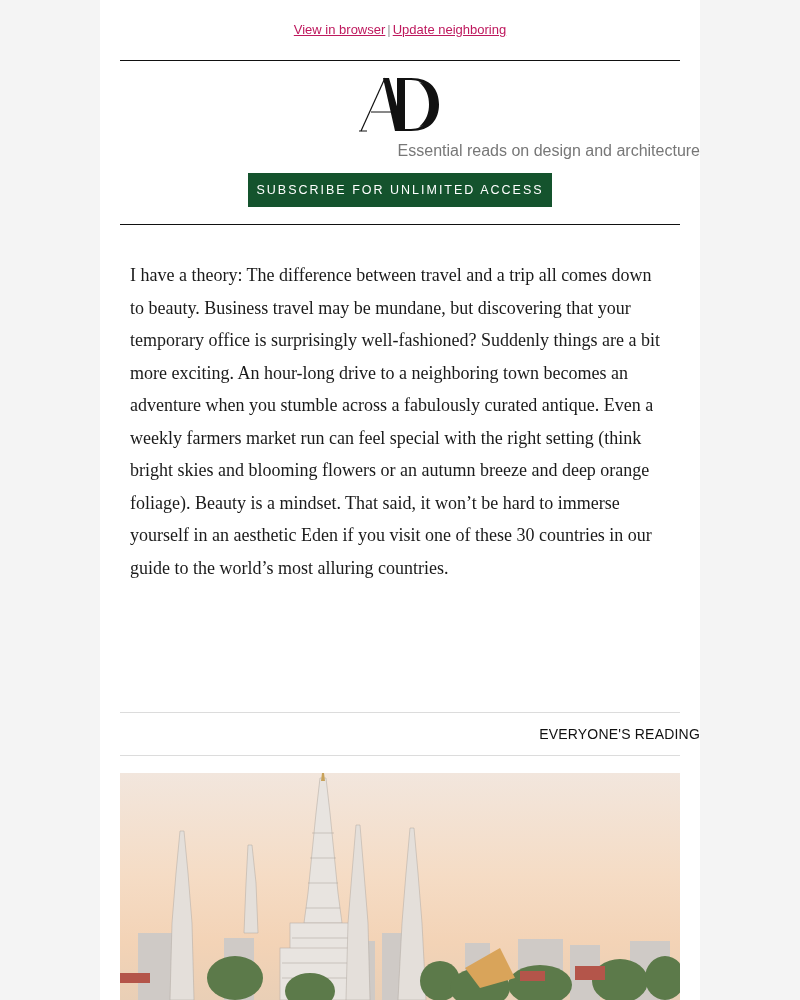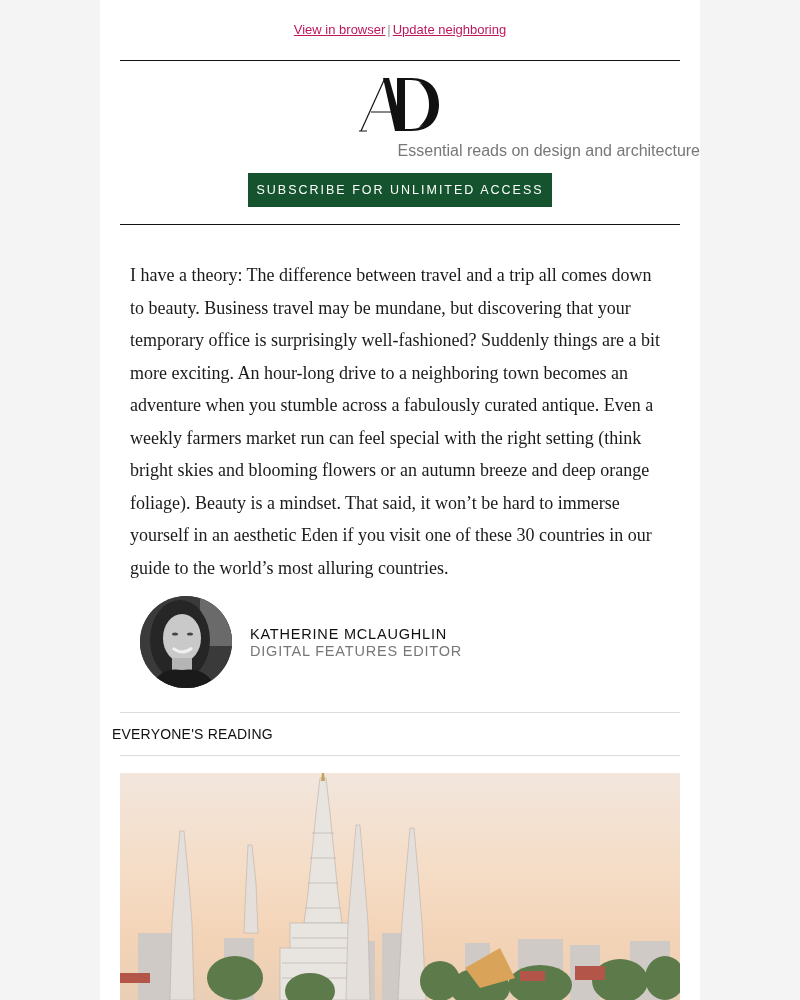--- a/index.html
+++ b/index.html
@@ -116,23 +116,23 @@
       position: absolute;
       left: 110px;
       top: 47px;
       font-size: 14.5px;
       letter-spacing: 0.8px;
       color: #777777;
     }
     .section-title {
       position: absolute;
       top: 726px;
-      left: 12px;
-      width: 600px;
-      text-align: left;
+      left: 0;
+      width: 600px;
+      text-align: right;
       font-size: 14px;
       color: #111111;
       letter-spacing: 0.2px;
     }
     .hero {
       position: absolute;
       top: 773px;
       left: 20px;
       width: 560px;
       height: 227px;
@@ -171,42 +171,20 @@
   </div>
 
   <div class="tagline">Essential reads on design and architecture</div>
 
   <a href="#" class="subscribe-btn">SUBSCRIBE FOR UNLIMITED ACCESS</a>
 
   <div class="rule-dark" style="top:224px;"></div>
 
   <div class="body-text">I have a theory: The difference between travel and a trip all comes down to beauty. Business travel may be mundane, but discovering that your temporary office is surprisingly well-fashioned? Suddenly things are a bit more exciting. An hour-long drive to a neighboring town becomes an adventure when you stumble across a fabulously curated antique. Even a weekly farmers market run can feel special with the right setting (think bright skies and blooming flowers or an autumn breeze and deep orange foliage). Beauty is a mindset. That said, it won’t be hard to immerse yourself in an aesthetic Eden if you visit one of these 30 countries in our guide to the world’s most alluring countries.</div>
 
-  <div class="author">
-    <div class="avatar">
-      <svg width="92" height="92" viewBox="0 0 92 92">
-        <rect width="92" height="92" fill="#3a3a3a"></rect>
-        <rect x="60" y="0" width="32" height="50" fill="#6a6a6a"></rect>
-
-        <ellipse cx="40" cy="44" rx="30" ry="40" fill="#262626"></ellipse>
-
-        <ellipse cx="42" cy="42" rx="19" ry="24" fill="#c9c9c9"></ellipse>
-
-        <ellipse cx="35" cy="38" rx="3" ry="1.6" fill="#444"></ellipse>
-        <ellipse cx="50" cy="38" rx="3" ry="1.6" fill="#444"></ellipse>
-
-        <path d="M33,52 Q42,60 52,52" stroke="#f0f0f0" stroke-width="3" fill="none"></path>
-
-        <rect x="32" y="62" width="20" height="14" fill="#b5b5b5"></rect>
-        <path d="M10,92 Q20,70 42,74 Q66,70 76,92 Z" fill="#1a1a1a"></path>
-      </svg>
-    </div>
-    <div class="author-name">KATHERINE MCLAUGHLIN</div>
-    <div class="author-role">DIGITAL FEATURES EDITOR</div>
-  </div>
 
   <div class="rule-light" style="top:712px;"></div>
   <div class="section-title">EVERYONE'S READING</div>
   <div class="rule-light" style="top:755px;"></div>
 
   <div class="hero" title="Temple spires against a peach sunset sky">
     <svg width="560" height="227" viewBox="0 0 560 227">
 
       <g fill="#cfcac6">
         <rect x="18" y="160" width="34" height="67"></rect>

